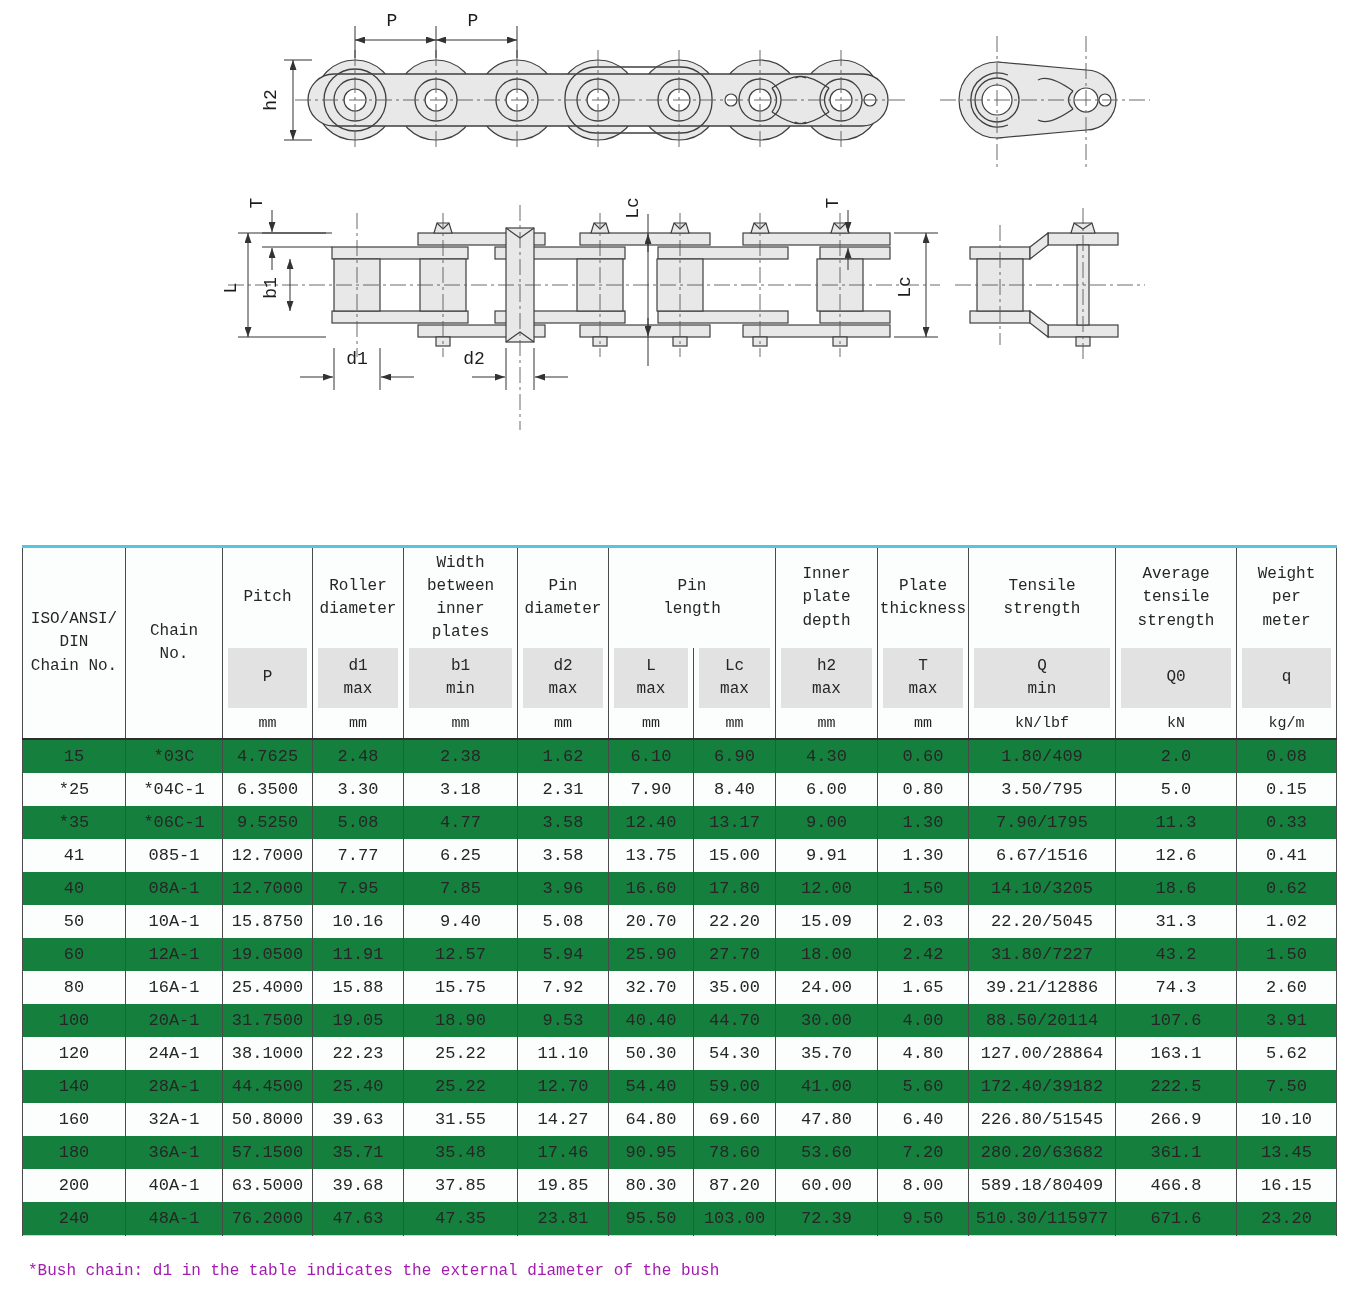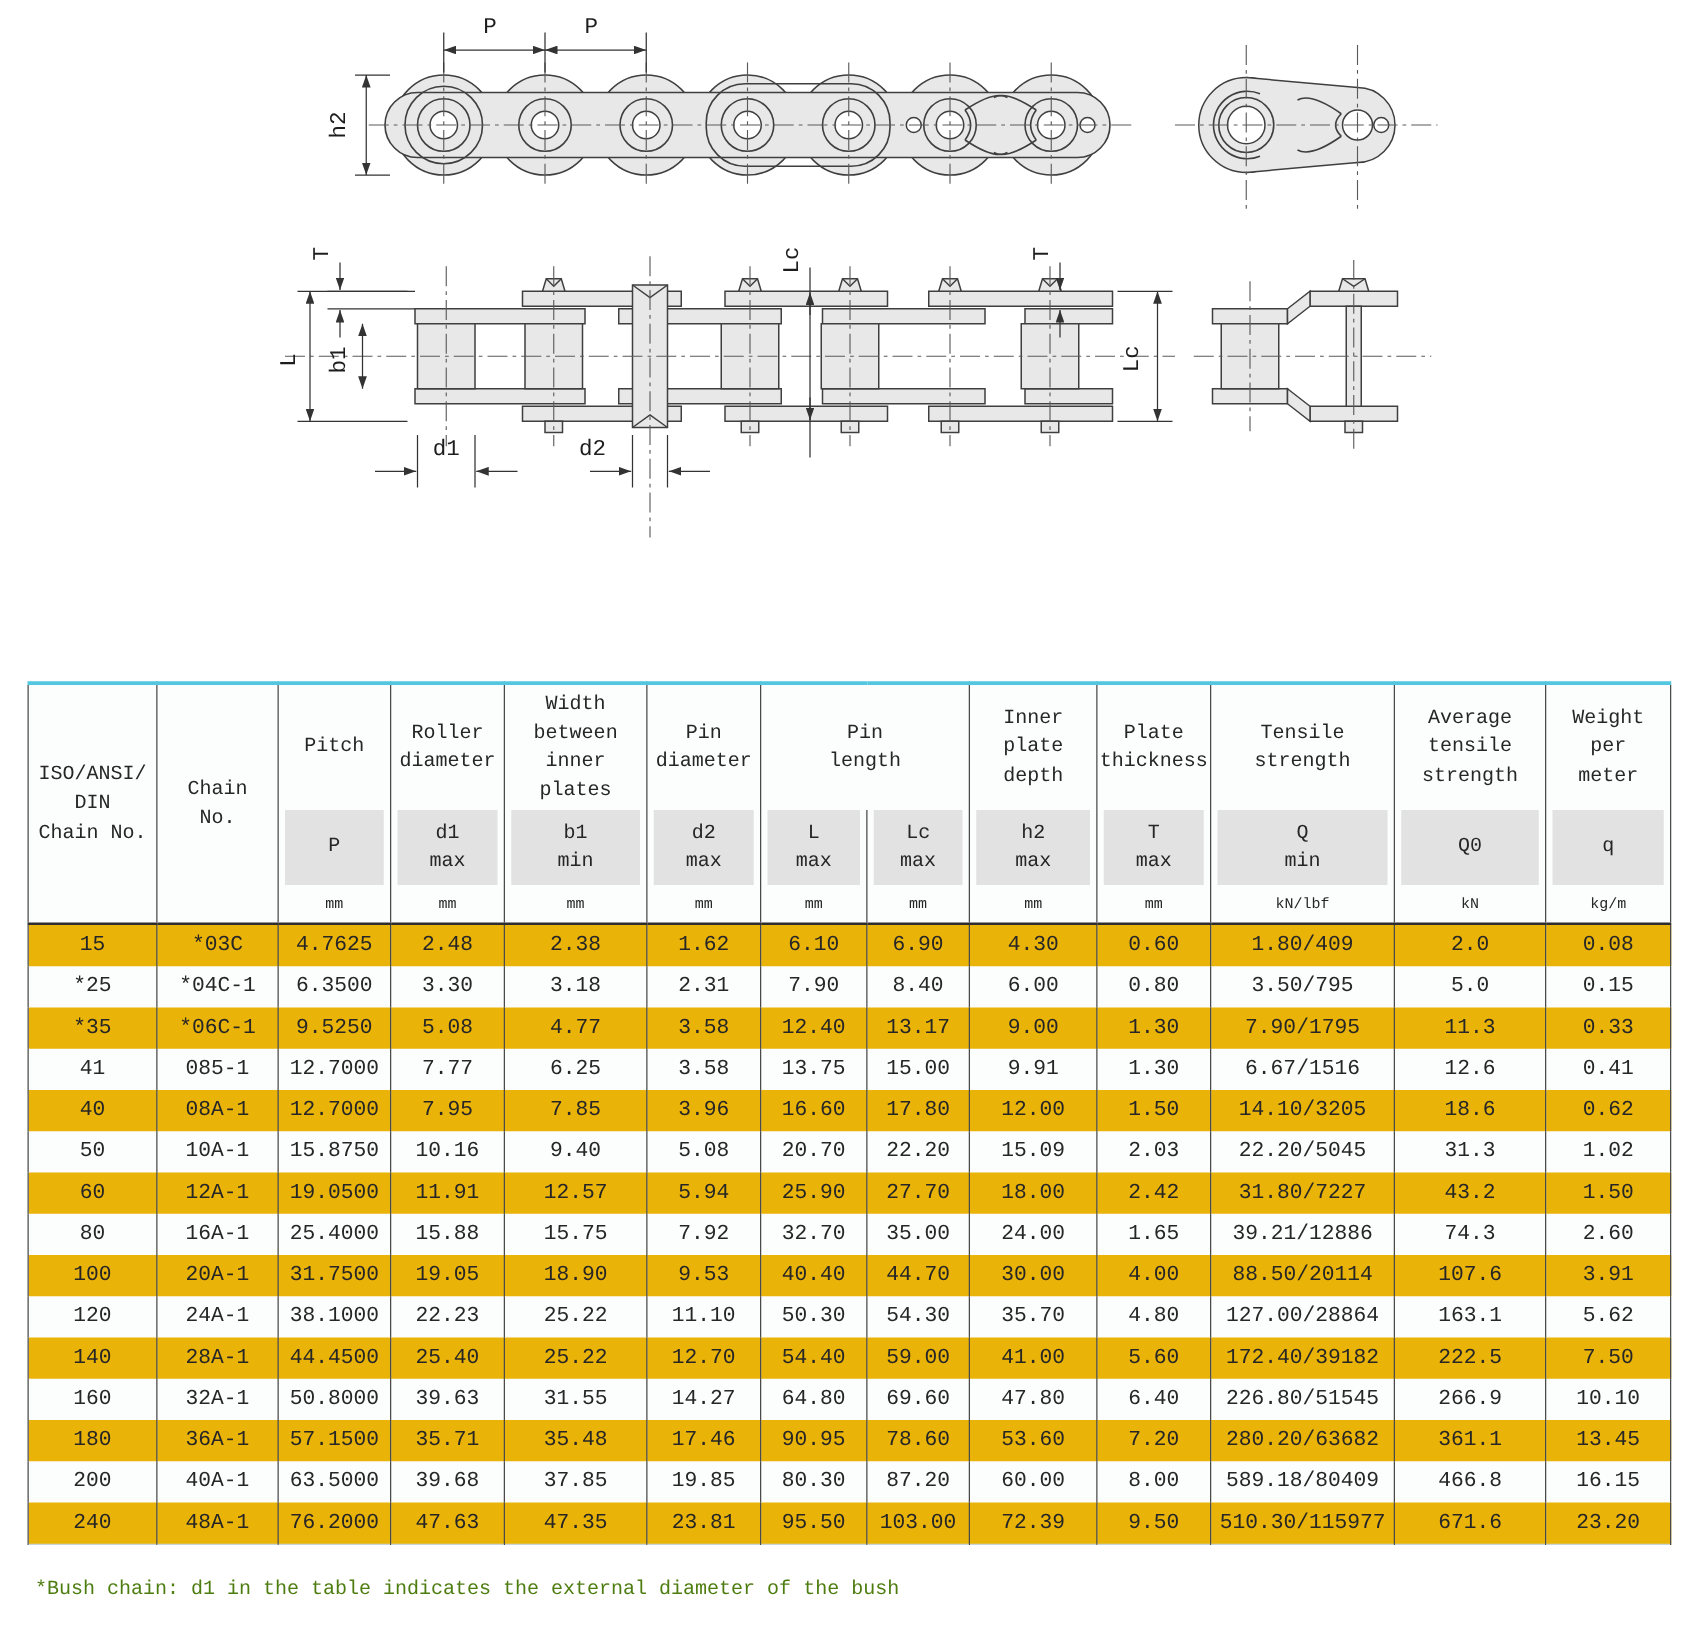--- a/index.html
+++ b/index.html
@@ -32,24 +32,24 @@
   th,td{
     border-left:1px solid #4a4a4a;border-right:1px solid #4a4a4a;
     text-align:center;vertical-align:middle;padding:0;
     white-space:pre-line;font-weight:normal;color:#262626;
   }
   tr.hrow1 th{height:100px;font-size:16px;line-height:1.45}
   th.corner{font-size:16px;line-height:2.75;border-bottom:2px solid #2e2e2e}
   th.chainno{font-size:16px;line-height:2.4;border-bottom:2px solid #2e2e2e}
   tr.hrow2 th{height:60px;font-size:16px;line-height:1.45}
   tr.hrow2 th.band{background:linear-gradient(#e2e2e2,#e2e2e2) center/calc(100% - 10px) 100% no-repeat}
-  tr.hrow3 th{height:30px;font-size:12px;border-bottom:2px solid #2e2e2e}
+  tr.hrow3 th{height:30px;font-size:15px;border-bottom:2px solid #2e2e2e}
   tbody td{height:33px;font-size:17px}
-  tbody tr.stripe{background:#eab308}
-  .footnote{position:absolute;left:28px;top:1262px;font-size:16px;color:#4d7c0f}
+  tbody tr.stripe{background:#15803d}
+  .footnote{position:absolute;left:28px;top:1262px;font-size:16px;color:#a21caf}
 </style>
 </head>
 <body>
 
 <svg id="diagram" width="1358" height="535" viewBox="0 0 1358 535">
   <defs>
     <marker id="ah" markerWidth="10" markerHeight="7" refX="10" refY="3.5" orient="auto-start-reverse" markerUnits="userSpaceOnUse">
       <path d="M0,0 L10,3.5 L0,7 Z" fill="#333"></path>
     </marker>
   </defs>

